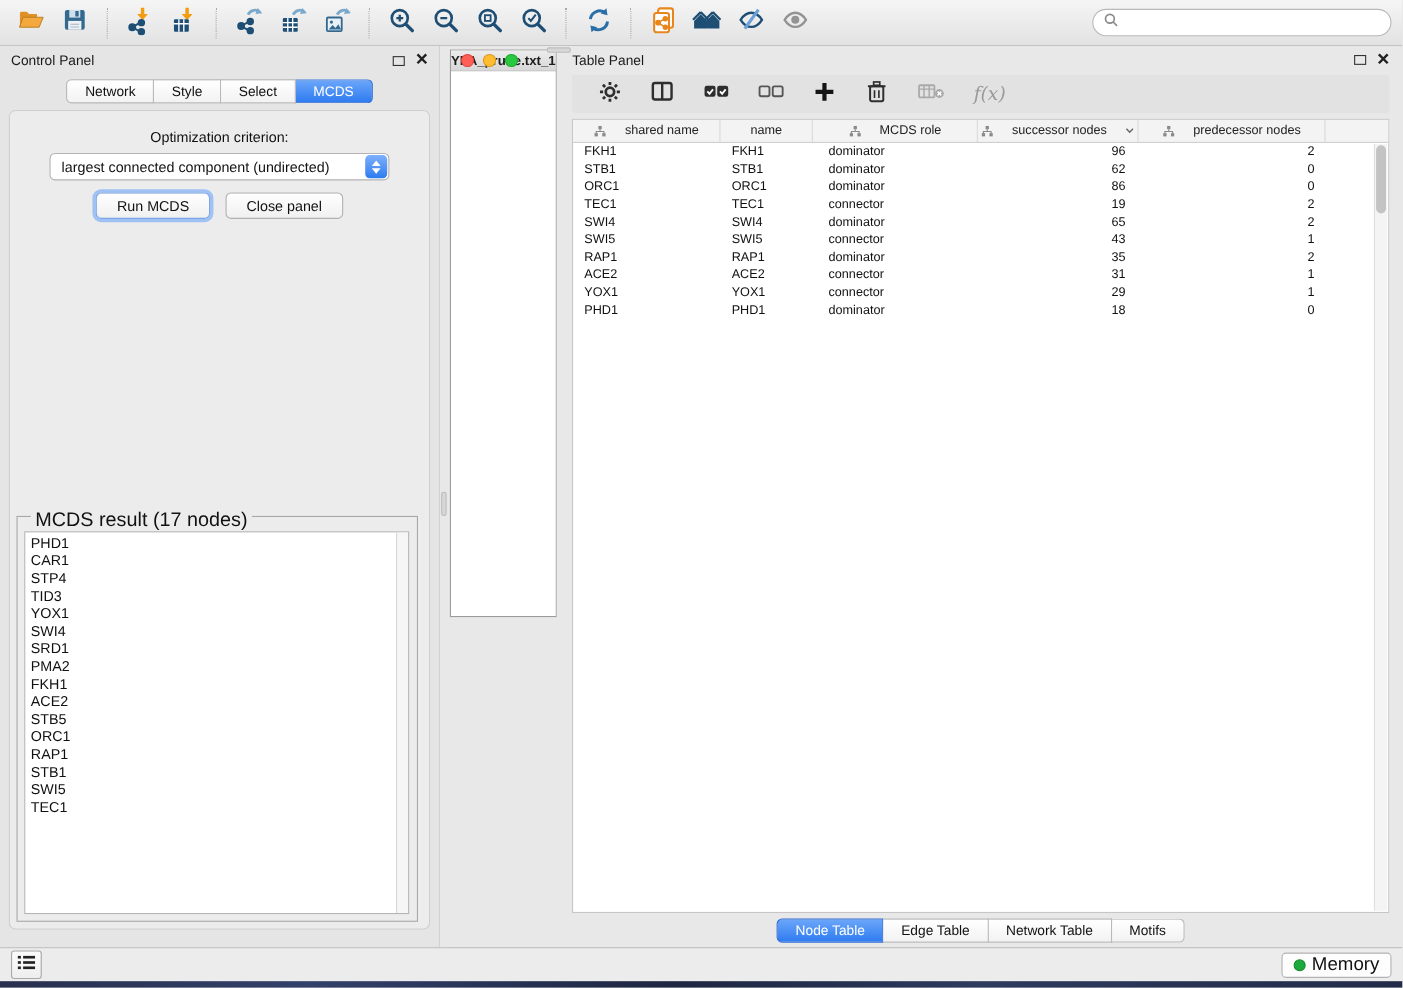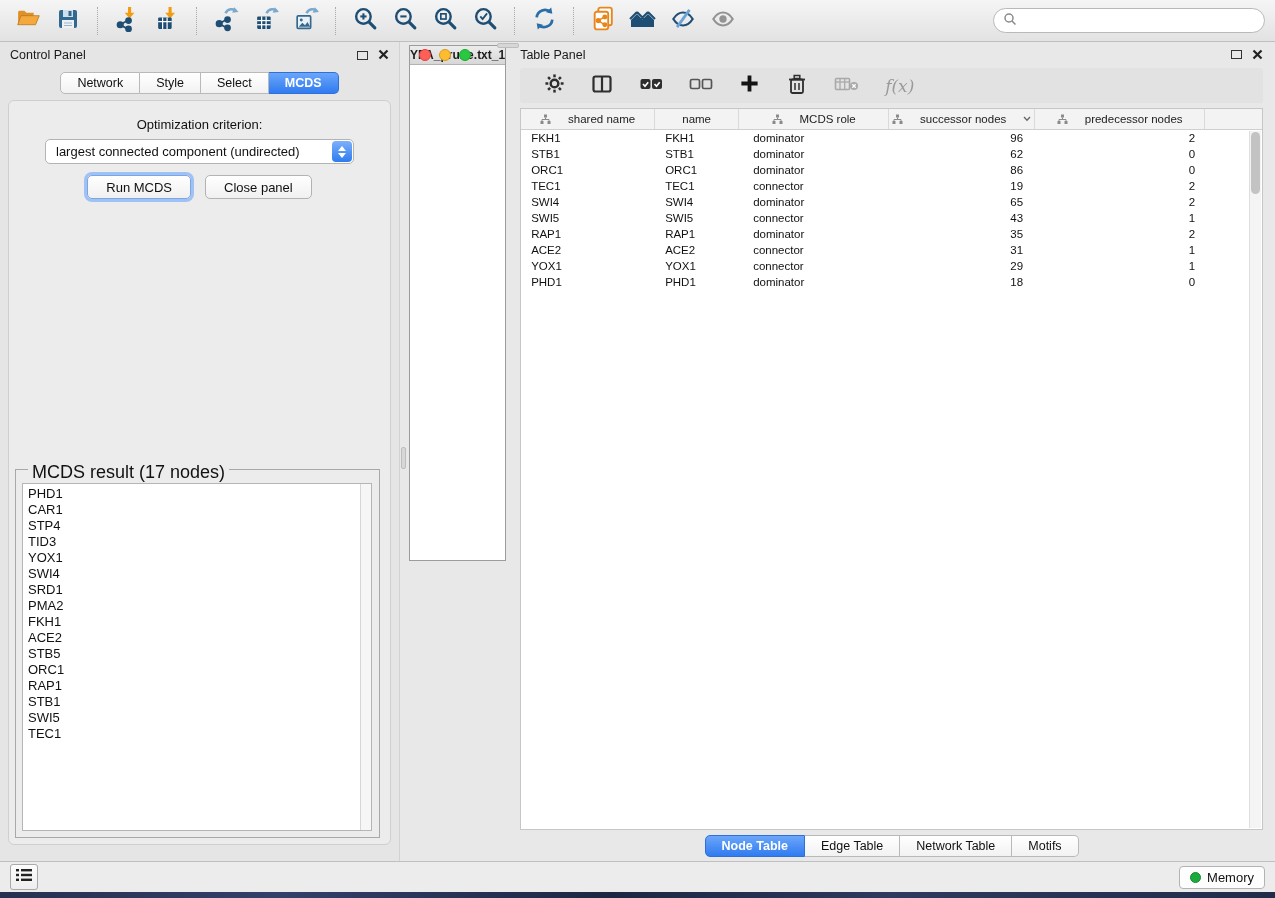--- a/index.html
+++ b/index.html
@@ -23,21 +23,21 @@
   .control-panel { width:400px; flex:none; position:relative; background:#e5e5e5; border-right:1px solid #d2d2d2; }
   .cp-header { height:26px; display:flex; align-items:center; padding:0 10px; }
   .panel-title { font-size:12.5px; color:#1a1a1a; }
   .panel-caps { margin-left:auto; display:flex; gap:10px; align-items:center; }
   .float-box { width:11px; height:9px; border:1.6px solid #333; display:inline-block; }
   .cp-tabs { position:absolute; top:30px; left:0; right:0; display:flex; justify-content:center; }
   .seg { height:22px; line-height:20px; padding:0 16px; font-size:12.5px; background:linear-gradient(#ffffff,#f2f2f2);
          border:1px solid #b9b9b9; border-left:none; color:#111; }
   .seg:first-child { border-left:1px solid #b9b9b9; border-radius:5px 0 0 5px; }
   .seg:last-child { border-radius:0 5px 5px 0; }
-  .seg.active { background:linear-gradient(#6ba6fa,#2f7bf0); color:#fff; border-color:#2f6fd8;font-weight:bold; }
+  .seg.active { background:linear-gradient(#6ba6fa,#2f7bf0); color:#fff; border-color:#2f6fd8; }
   .cp-card { position:absolute; left:8px; right:8px; top:58px; bottom:16px; background:#ececec;
              border:1px solid #cfcfcf; border-radius:6px; }
   .opt-label { position:absolute; top:16px; left:0; right:0; text-align:center; font-size:13px; color:#111; }
   .combo { position:absolute; top:38px; left:36px; right:36px; height:25px; background:#fff; border:1px solid #b3b3b3;
            border-radius:5px; display:flex; align-items:center; }
   .combo-text { flex:1; font-size:13px; padding-left:10px; color:#111; white-space:nowrap; overflow:hidden; }
   .combo-step { width:20px; height:21px; margin-right:1px; border-radius:4px; background:linear-gradient(#7db0fb,#2e7cf0);
                 display:flex; flex-direction:column; align-items:center; justify-content:center; gap:2px; }
   .tri-up { width:0; height:0; border-left:4px solid transparent; border-right:4px solid transparent; border-bottom:5px solid #fff; }
   .tri-dn { width:0; height:0; border-left:4px solid transparent; border-right:4px solid transparent; border-top:5px solid #fff; }
@@ -95,21 +95,21 @@
   .c-pred { width:170px; text-align:right; padding-right:10px; }
   .tscroll { position:absolute; top:22px; bottom:1px; right:1px; width:12px; background:#f4f4f4; border-left:1px solid #dedede; }
   .tthumb { position:absolute; top:1px; left:1px; right:1px; height:62px; background:#c3c3c3; border-radius:6px; }
   .tp-tabs { height:31px; flex:none; display:flex; align-items:center; justify-content:center; }
 
   
   .status-bar { height:31px; flex:none; background:#ececec; border-top:1px solid #bfbfbf; display:flex; align-items:center; padding:0 10px; }
   .sb-left-btn { width:28px; height:26px; border:1px solid #a9a9a9; border-radius:3px; background:linear-gradient(#fcfcfc,#eeeeee);
                  display:flex; align-items:center; justify-content:center; }
   .memory-btn { margin-left:auto; height:23px; padding:0 10px; display:flex; align-items:center; gap:6px;
-                background:#fdfdfd; border:1px solid #b3b3b3; border-radius:4px; font-size:13px; color:#111; }
+                background:#fdfdfd; border:1px solid #b3b3b3; border-radius:4px; font-size:17px; color:#111; }
   .mem-dot { width:11px; height:11px; border-radius:50%; background:#1daa3c; border:1px solid #158a2e; }
 
   .desktop { height:6px; flex:none; background:linear-gradient(90deg,#27304e,#33406a 22%,#1d2742 48%,#2e3a5e 70%,#222c49); }
 </style>
 </head>
 <body>
 
 <div id="app">
 
   <div class="toolbar">

